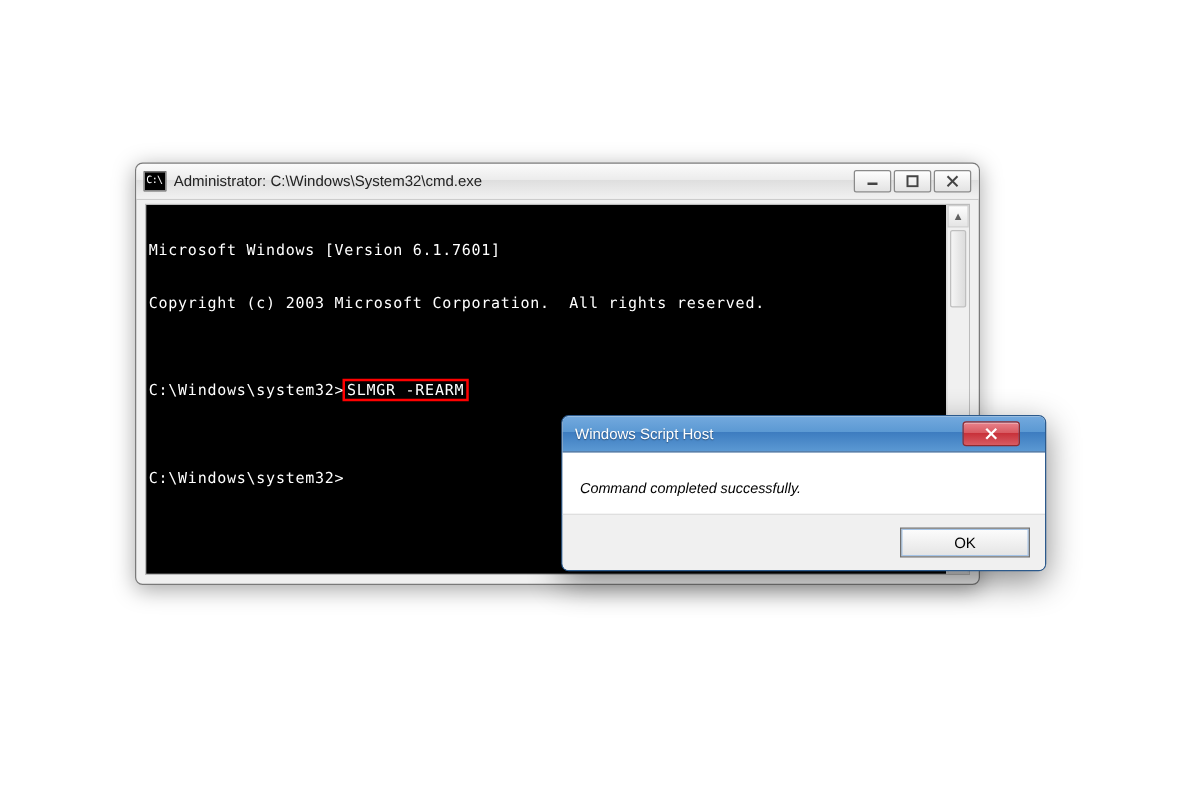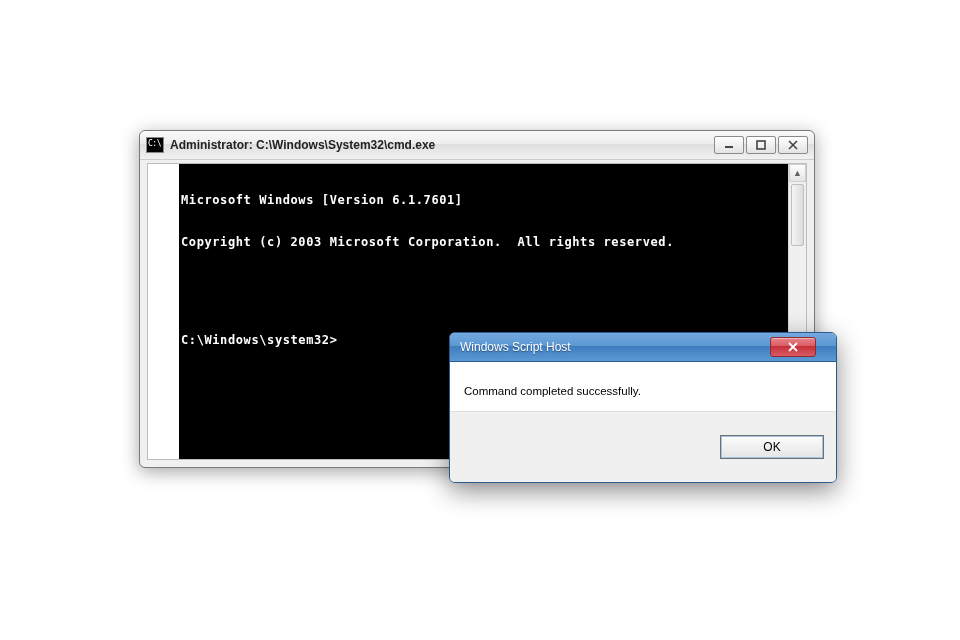--- a/index.html
+++ b/index.html
@@ -9,30 +9,29 @@
     height: 640px;
     background: #ffffff;
     font-family: "Segoe UI", Tahoma, sans-serif;
     overflow: hidden;
     position: relative;
   }
 
   
   .cmd-window {
     position: absolute;
-    left: 139px;
+    left: 108px;
     top: 130px;
     width: 676px;
     height: 338px;
     background: #f0f0f0;
     border: 1px solid #7a7a7a;
     border-radius: 6px;
     box-shadow: 0 4px 18px rgba(0,0,0,0.35);
     box-sizing: border-box;
-    font-weight: bold;
   }
   .cmd-titlebar {
     position: relative;
     height: 28px;
     display: flex;
     align-items: center;
     padding: 0 6px;
     background: linear-gradient(to bottom, #fbfbfb 0%, #ececec 45%, #dedede 46%, #f1f1f1 100%);
     border-bottom: 1px solid #cccccc;
     border-radius: 6px 6px 0 0;
@@ -94,21 +93,20 @@
     left: 0; right: 18px; top: 0; bottom: 0;
     background: #000000;
     color: #ffffff;
     font-family: "Lucida Console", Consolas, monospace;
     font-size: 12px;
     line-height: 14px;
     padding: 1px 2px;
     letter-spacing: 0.6px;
     white-space: pre;
     overflow: hidden;
-    margin-left: 31px;
   }
   .cmd-line { display: block; }
   .cmd-hilite {
     border: 2px solid #ff0000;
     background: rgba(255,0,0,0.0);
     padding: 0 2px;
     margin-left: -2px;
   }
   .cmd-vscroll {
     position: absolute;
@@ -174,25 +172,25 @@
     box-shadow: inset 0 1px 0 rgba(255,255,255,0.4);
   }
   .dlg-close svg { width: 12px; height: 10px; }
   .dlg-body {
     background: #ffffff;
     padding: 22px 14px 12px 14px;
     font-size: 11.5px;
     color: #000;
     line-height: 15px;
   }
-  .dlg-msgline { display: block; }
+  .dlg-msgline { display: block; font-style: italic; }
   .dlg-footer {
     background: #f0f0f0;
     border-top: 1px solid #dfdfdf;
-    padding: 23px 12px;
+    padding: 10px 12px;
     display: flex;
     justify-content: flex-end;
   }
   .dlg-ok {
     min-width: 86px;
     height: 22px;
     border: 1px solid #707070;
     background: linear-gradient(to bottom,#fdfdfd,#e4e4e4);
     font-size: 12px;
     color: #000;
@@ -229,20 +227,21 @@
         </svg>
       </div>
     </div>
   </div>
 
   <div class="cmd-inner">
     <div class="cmd-console">
       <span class="cmd-line">Microsoft Windows [Version 6.1.7601]</span>
       <span class="cmd-line">Copyright (c) 2003 Microsoft Corporation.  All rights reserved.</span>
       <span class="cmd-line"></span>
+      <span class="cmd-line"><span>C:\Windows\system32&gt;</span><span class="cmd-hilite">SLMGR -REARM</span></span>
       <span class="cmd-line"></span>
       <span class="cmd-line">C:\Windows\system32&gt;</span>
     </div>
     <div class="cmd-vscroll">
       <div class="arrow up">▲</div>
       <div class="thumb"></div>
       <div class="arrow down">▼</div>
     </div>
   </div>
 </div>

